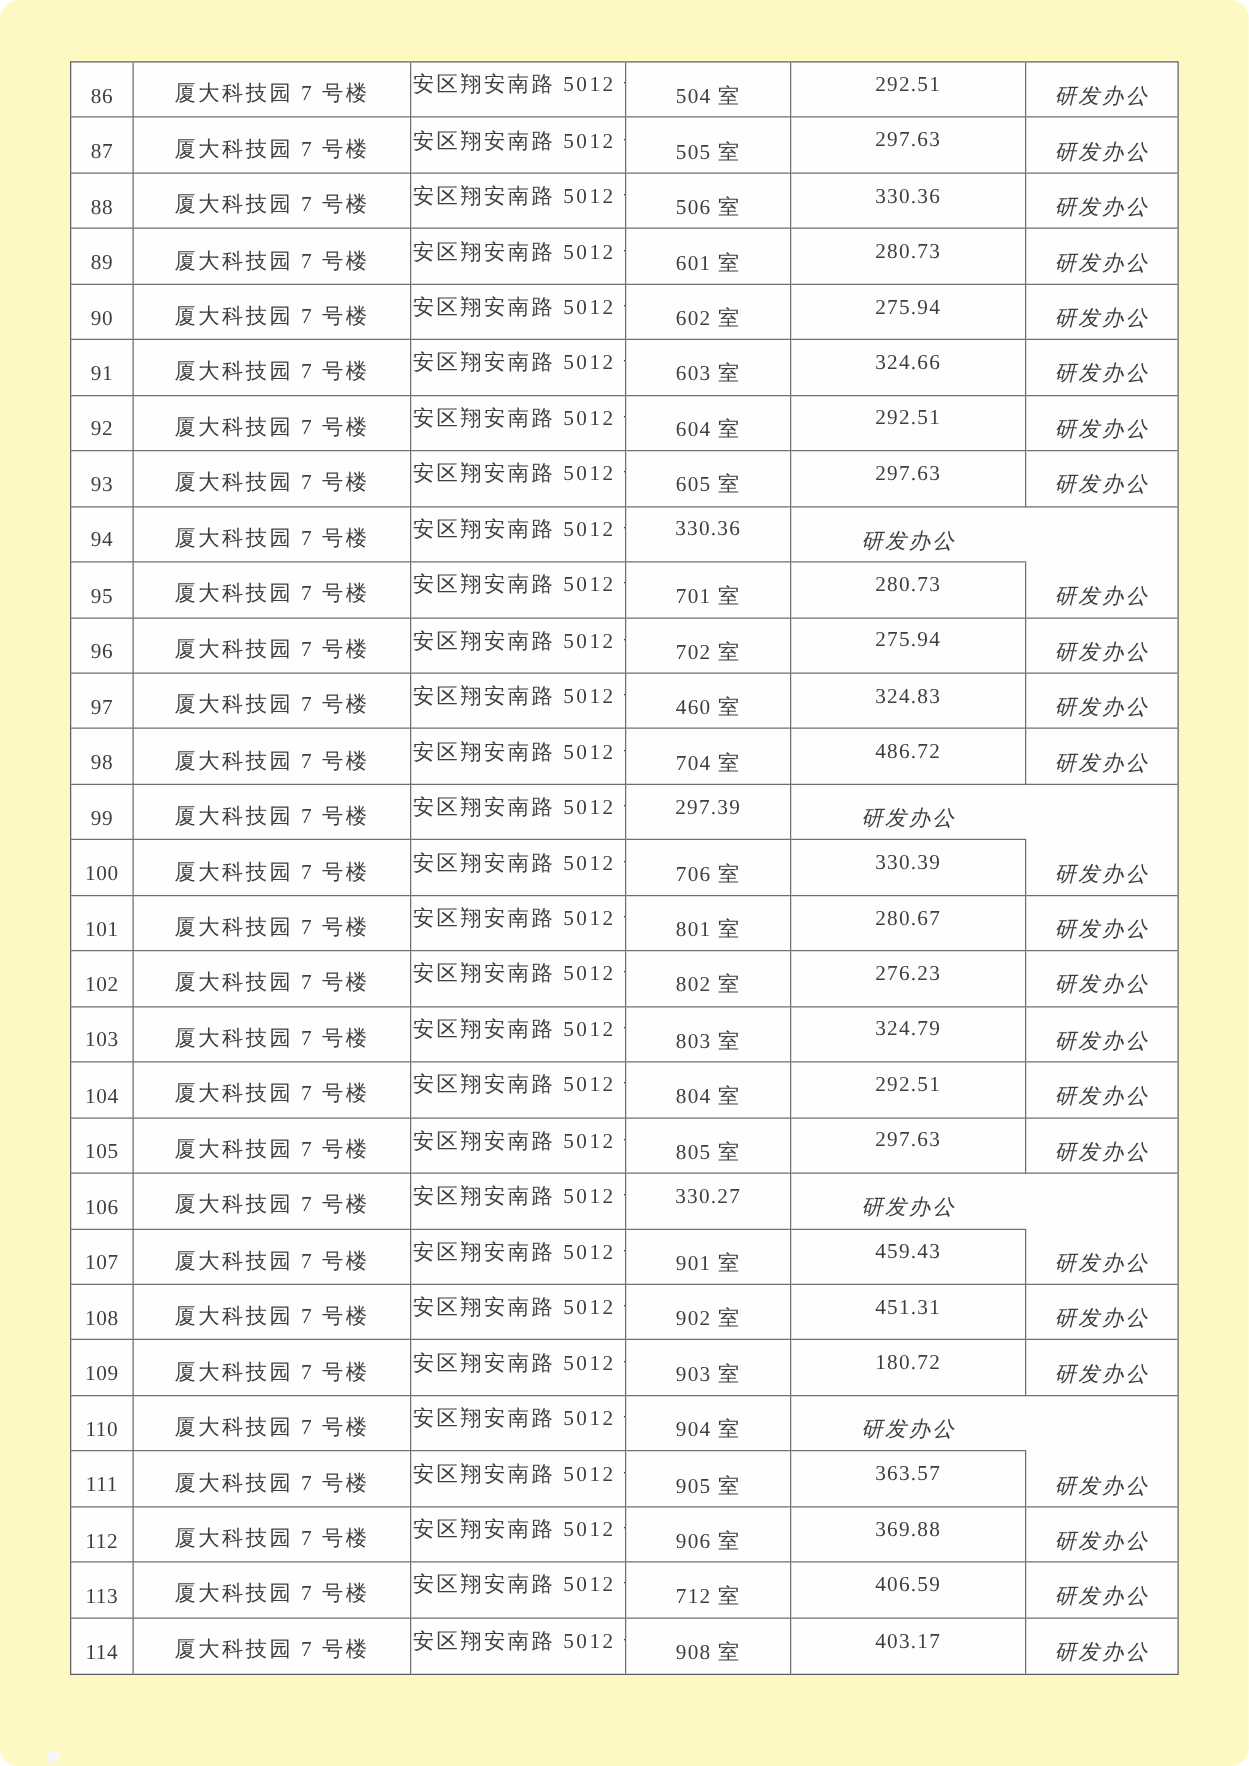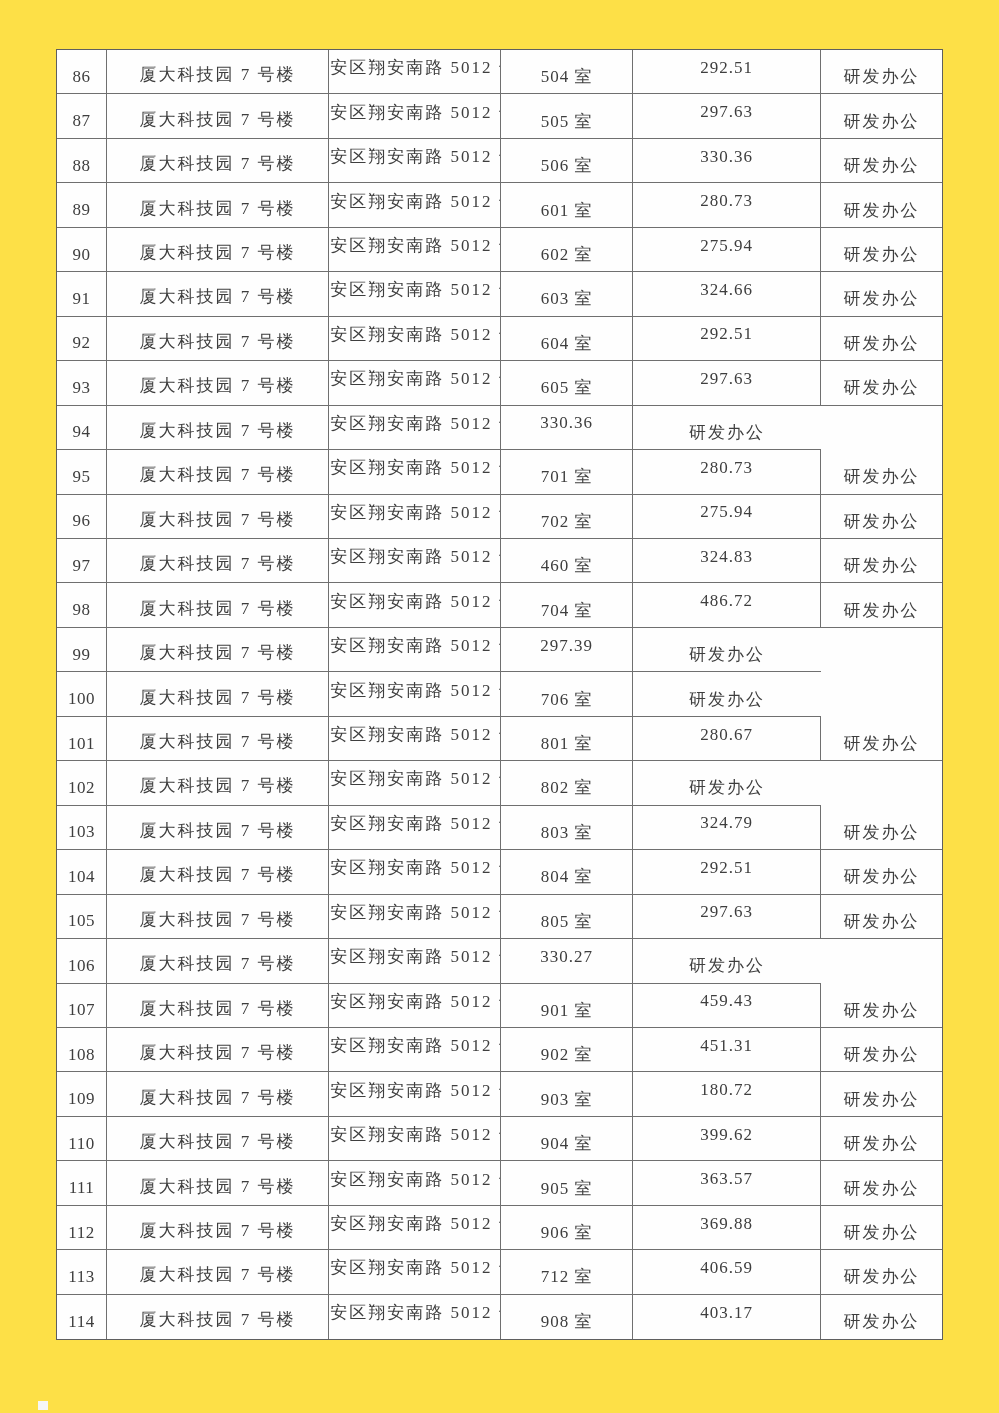--- a/index.html
+++ b/index.html
@@ -10,21 +10,22 @@
     width: 999px;
     height: 1413px;
     background: #ffffff;
     position: relative;
     overflow: hidden;
     font-family: "Liberation Serif", "DejaVu Serif", serif;
   }
   .page {
     position: absolute;
     inset: 0;
-    background: #fde047;
+    background: #fef9c3;
+    border-radius: 15px;
   }
   .doc-table {
     position: absolute;
     left: 56px;
     top: 49px;
     width: 887px;
     height: 1291px;
     display: flex;
     flex-direction: column;
     border: 1px solid #5f5f5f;
@@ -54,21 +55,21 @@
   }
   .cell:last-child {
     border-right: none;
   }
   
   .col-index .txt    { transform: translateY(5px);  letter-spacing: 0.5px; }
   .col-building .txt { transform: translateY(3px);  letter-spacing: 2px; }
   .col-address .txt  { transform: translateY(-4px); letter-spacing: 2px; }
   .col-room .txt     { transform: translateY(5px);  letter-spacing: 1px; }
   .col-area .txt     { transform: translateY(-4px); letter-spacing: 1px; }
-  .col-usage .txt    { transform: translateY(5px);  letter-spacing: 2px; }
+  .col-usage .txt    { transform: translateY(5px);  letter-spacing: 2px; font-style: italic; }
   .artifact {
     position: absolute;
     left: 38px;
     top: 1401px;
     width: 10px;
     height: 9px;
     background: #f6f6f6;
   }
 </style>
 </head>
@@ -357,20 +358,23 @@
         </div>
         <div class="cell col-building">
           <span class="txt">厦大科技园 7 号楼</span>
         </div>
         <div class="cell col-address">
           <span class="txt">翔安区翔安南路 5012 号</span>
         </div>
         <div class="cell col-room">
           <span class="txt">706 室</span>
         </div>
+        <div class="cell col-area">
+          <span class="txt">330.39</span>
+        </div>
         <div class="cell col-usage">
           <span class="txt">研发办公</span>
         </div>
       </div>
       <div class="row">
         <div class="cell col-index">
           <span class="txt">101</span>
         </div>
         <div class="cell col-building">
           <span class="txt">厦大科技园 7 号楼</span>
@@ -394,20 +398,23 @@
         </div>
         <div class="cell col-building">
           <span class="txt">厦大科技园 7 号楼</span>
         </div>
         <div class="cell col-address">
           <span class="txt">翔安区翔安南路 5012 号</span>
         </div>
         <div class="cell col-room">
           <span class="txt">802 室</span>
         </div>
+        <div class="cell col-area">
+          <span class="txt">276.23</span>
+        </div>
         <div class="cell col-usage">
           <span class="txt">研发办公</span>
         </div>
       </div>
       <div class="row">
         <div class="cell col-index">
           <span class="txt">103</span>
         </div>
         <div class="cell col-building">
           <span class="txt">厦大科技园 7 号楼</span>
@@ -547,23 +554,20 @@
           <span class="txt">110</span>
         </div>
         <div class="cell col-building">
           <span class="txt">厦大科技园 7 号楼</span>
         </div>
         <div class="cell col-address">
           <span class="txt">翔安区翔安南路 5012 号</span>
         </div>
         <div class="cell col-room">
           <span class="txt">904 室</span>
-        </div>
-        <div class="cell col-area">
-          <span class="txt">399.62</span>
         </div>
         <div class="cell col-usage">
           <span class="txt">研发办公</span>
         </div>
       </div>
       <div class="row">
         <div class="cell col-index">
           <span class="txt">111</span>
         </div>
         <div class="cell col-building">

